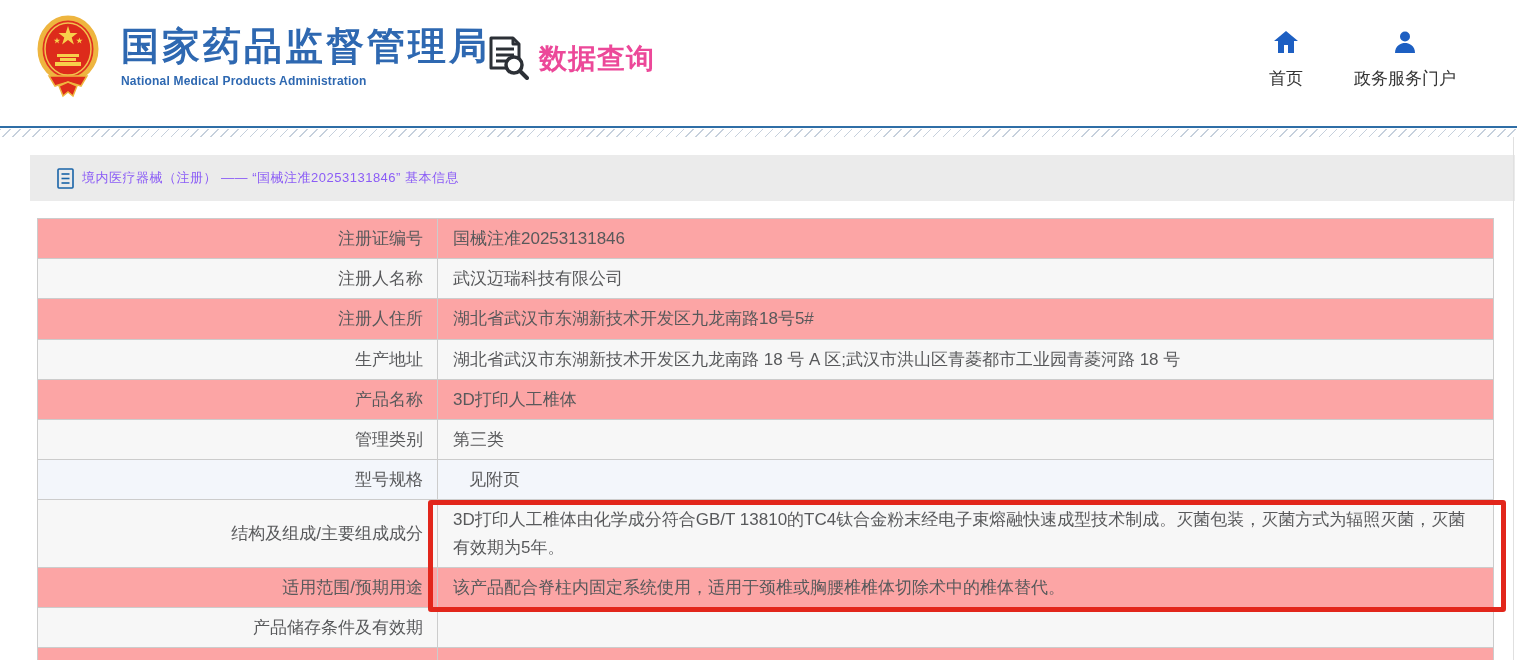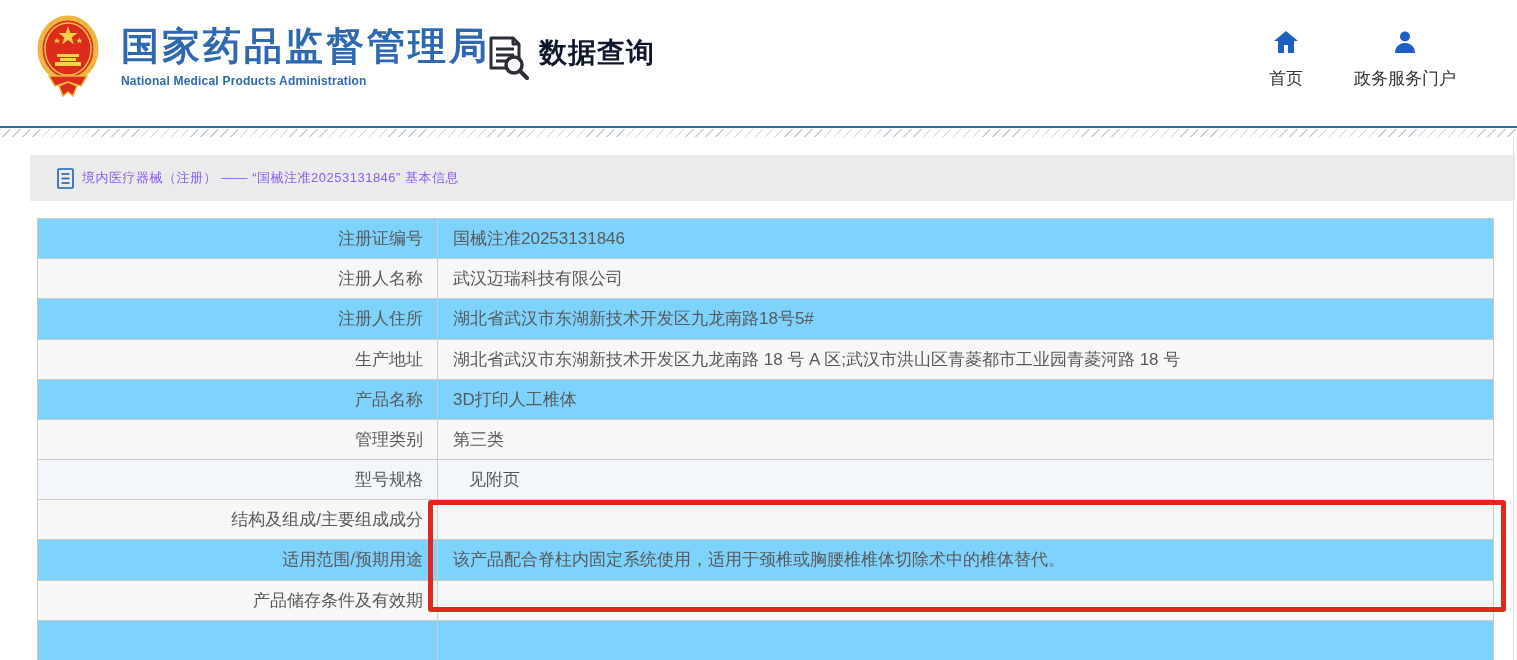--- a/index.html
+++ b/index.html
@@ -7,41 +7,41 @@
               font-family:"Liberation Sans","DejaVu Sans",sans-serif; }
   .page { position:relative; width:1242px; height:660px; }
 
   
   .header { position:relative; height:127px; background:#fff; }
   .logo-group { position:absolute; left:37px; top:12px; display:flex; align-items:flex-start; cursor:pointer; }
   .org-text { margin-left:22px; padding-top:14px; }
   .org-cn { font-size:38px; font-weight:bold; color:#2e68b1; letter-spacing:3px; line-height:1.1; }
   .org-en { font-size:12px; font-weight:bold; color:#2e68b1; margin-top:6px; letter-spacing:0.2px; }
 
-  .data-query { position:absolute; left:487px; top:34px; display:flex; color:#0f172a; cursor:pointer; }
+  .data-query { position:absolute; left:487px; top:34px; display:flex; align-items:center; color:#ec4899; cursor:pointer; }
   .data-query-label { font-size:28px; font-weight:bold; margin-left:10px; letter-spacing:1px; }
 
   .top-nav { position:absolute; left:1258px; top:30px; display:flex; gap:40px; }
   .nav-item { display:flex; flex-direction:column; align-items:center; cursor:pointer; min-width:56px; }
   .nav-item .nav-label { margin-top:9px; font-size:17px; color:#333; white-space:nowrap; }
 
   .divider-line { position:absolute; top:126px; left:0; width:1517px; height:2px; background:#2f6ea6; }
   .hatch-band { position:absolute; top:129px; left:0; width:1517px; height:8px;
     background:repeating-linear-gradient(135deg, rgba(90,120,155,0.35) 0 1px, transparent 1px 7px); }
 
   
   .title-bar { position:absolute; top:155px; left:30px; width:1485px; height:46px;
                background:#ebebeb; display:flex; align-items:center; }
   .title-doc-icon { margin-left:27px; display:flex; align-items:center; }
   .page-title { margin-left:8px; font-size:13px; color:#8b5cf6; letter-spacing:0.5px; }
 
   
   .info-table { position:absolute; top:218px; left:37px; width:1457px;
                 border:1px solid #ccc; border-bottom:none; }
-  .t-row { display:flex; border-bottom:1px solid #ccc; min-height:40px; background:#7dd3fc; }
+  .t-row { display:flex; border-bottom:1px solid #ccc; min-height:40px; background:#fca5a5; }
   .t-row:nth-child(even) { background:#f7f7f7; }
   .t-row:nth-child(7) { background:#f3f6fb;gap:16px; }
   .cell-label { width:400px; flex:0 0 400px; border-right:1px solid #ccc;
                 display:flex; align-items:center; justify-content:flex-end;
                 padding:6px 14px; color:#58595b; font-size:17px; text-align:right; }
   .cell-value { flex:1; display:flex; align-items:center; padding:6px 15px;
                 color:#58595b; font-size:17px; line-height:1.6; }
   .t-row.partial { min-height:40px; }
 
   
@@ -153,20 +153,21 @@
       <div class="t-row">
         <div class="cell-label">管理类别</div>
         <div class="cell-value">第三类</div>
       </div>
       <div class="t-row">
         <div class="cell-label">型号规格</div>
         <div class="cell-value">见附页</div>
       </div>
       <div class="t-row">
         <div class="cell-label">结构及组成/主要组成成分</div>
+        <div class="cell-value">3D打印人工椎体由化学成分符合GB/T 13810的TC4钛合金粉末经电子束熔融快速成型技术制成。灭菌包装，灭菌方式为辐照灭菌，灭菌有效期为5年。</div>
       </div>
       <div class="t-row">
         <div class="cell-label">适用范围/预期用途</div>
         <div class="cell-value">该产品配合脊柱内固定系统使用，适用于颈椎或胸腰椎椎体切除术中的椎体替代。</div>
       </div>
       <div class="t-row">
         <div class="cell-label">产品储存条件及有效期</div>
         <div class="cell-value"></div>
       </div>
       <div class="t-row partial">

